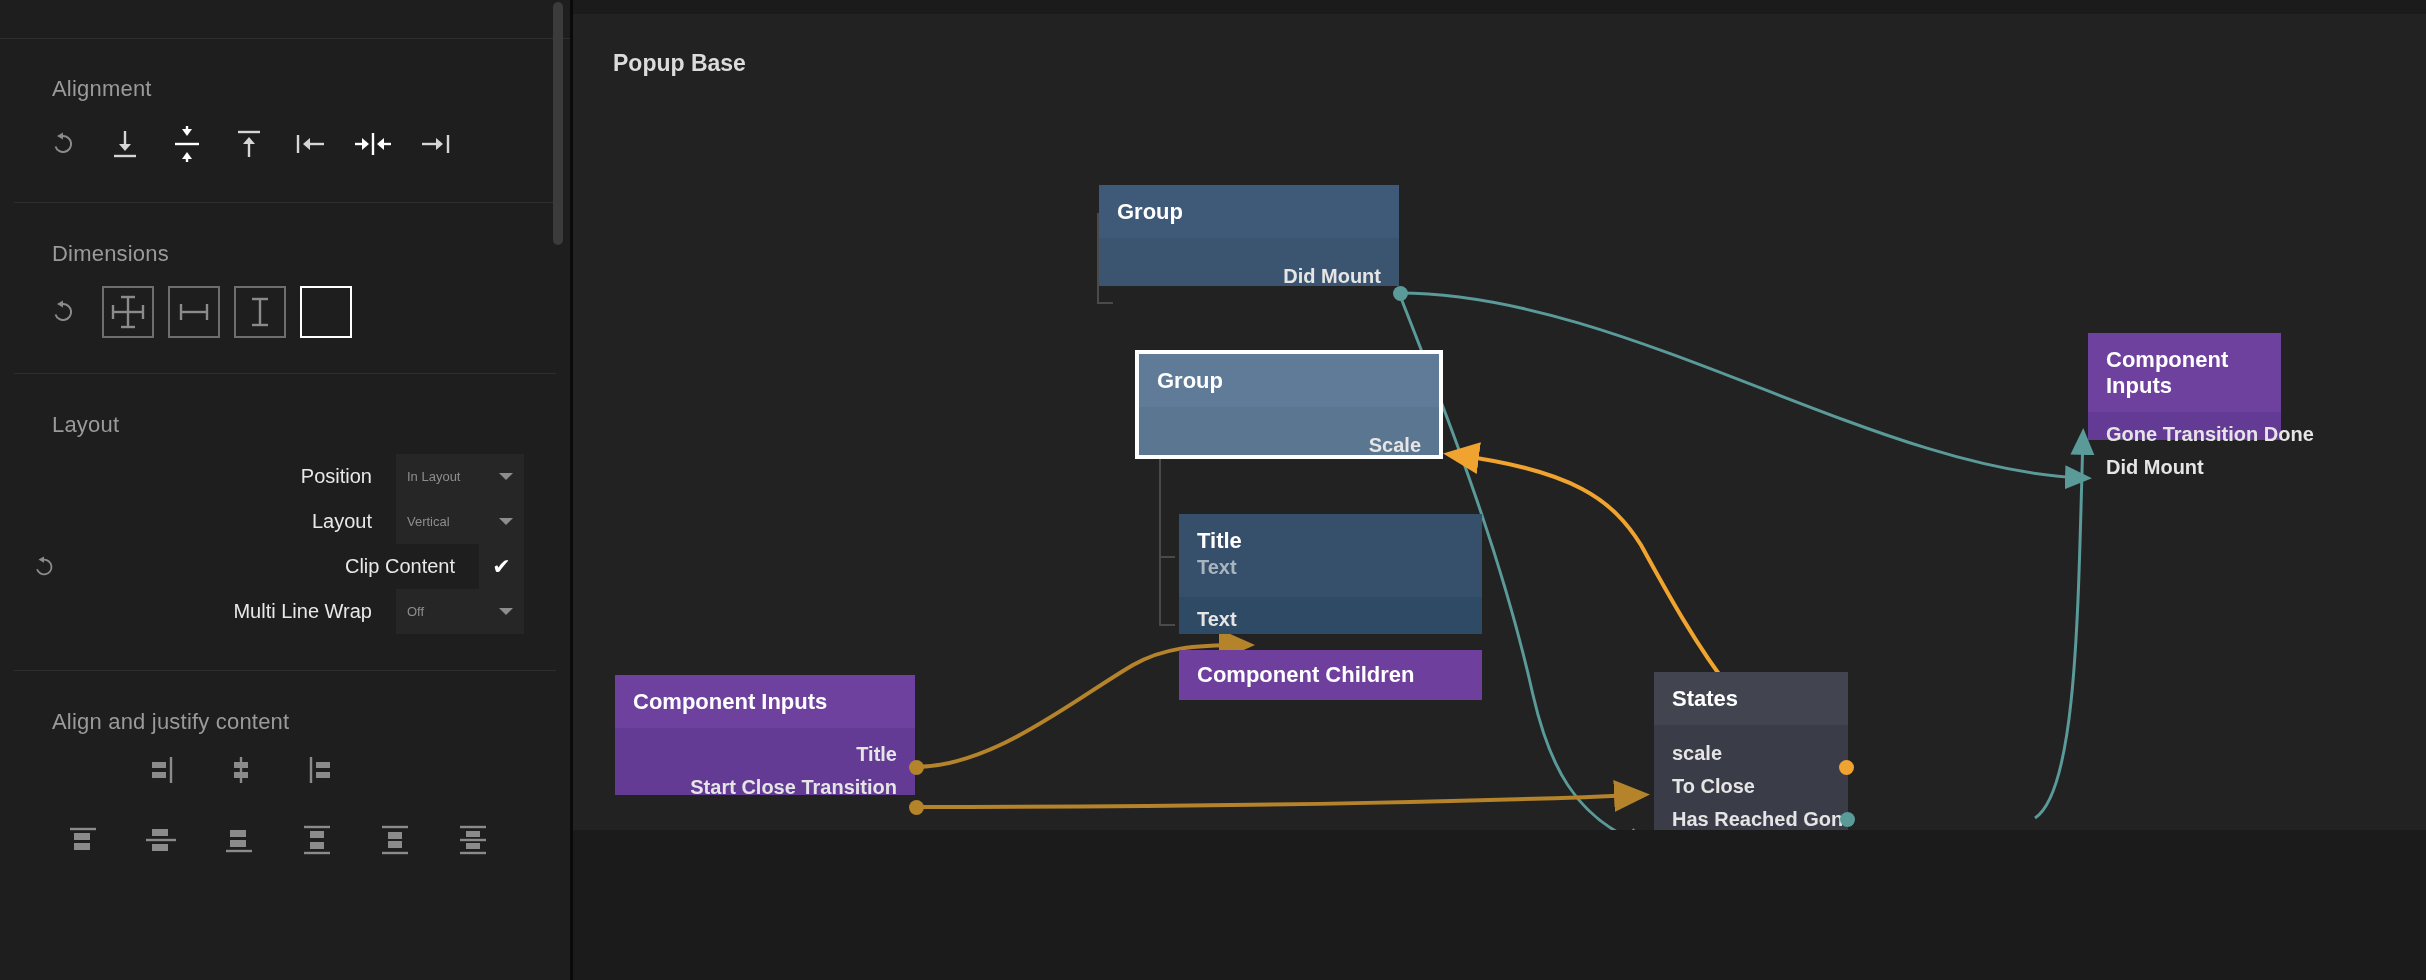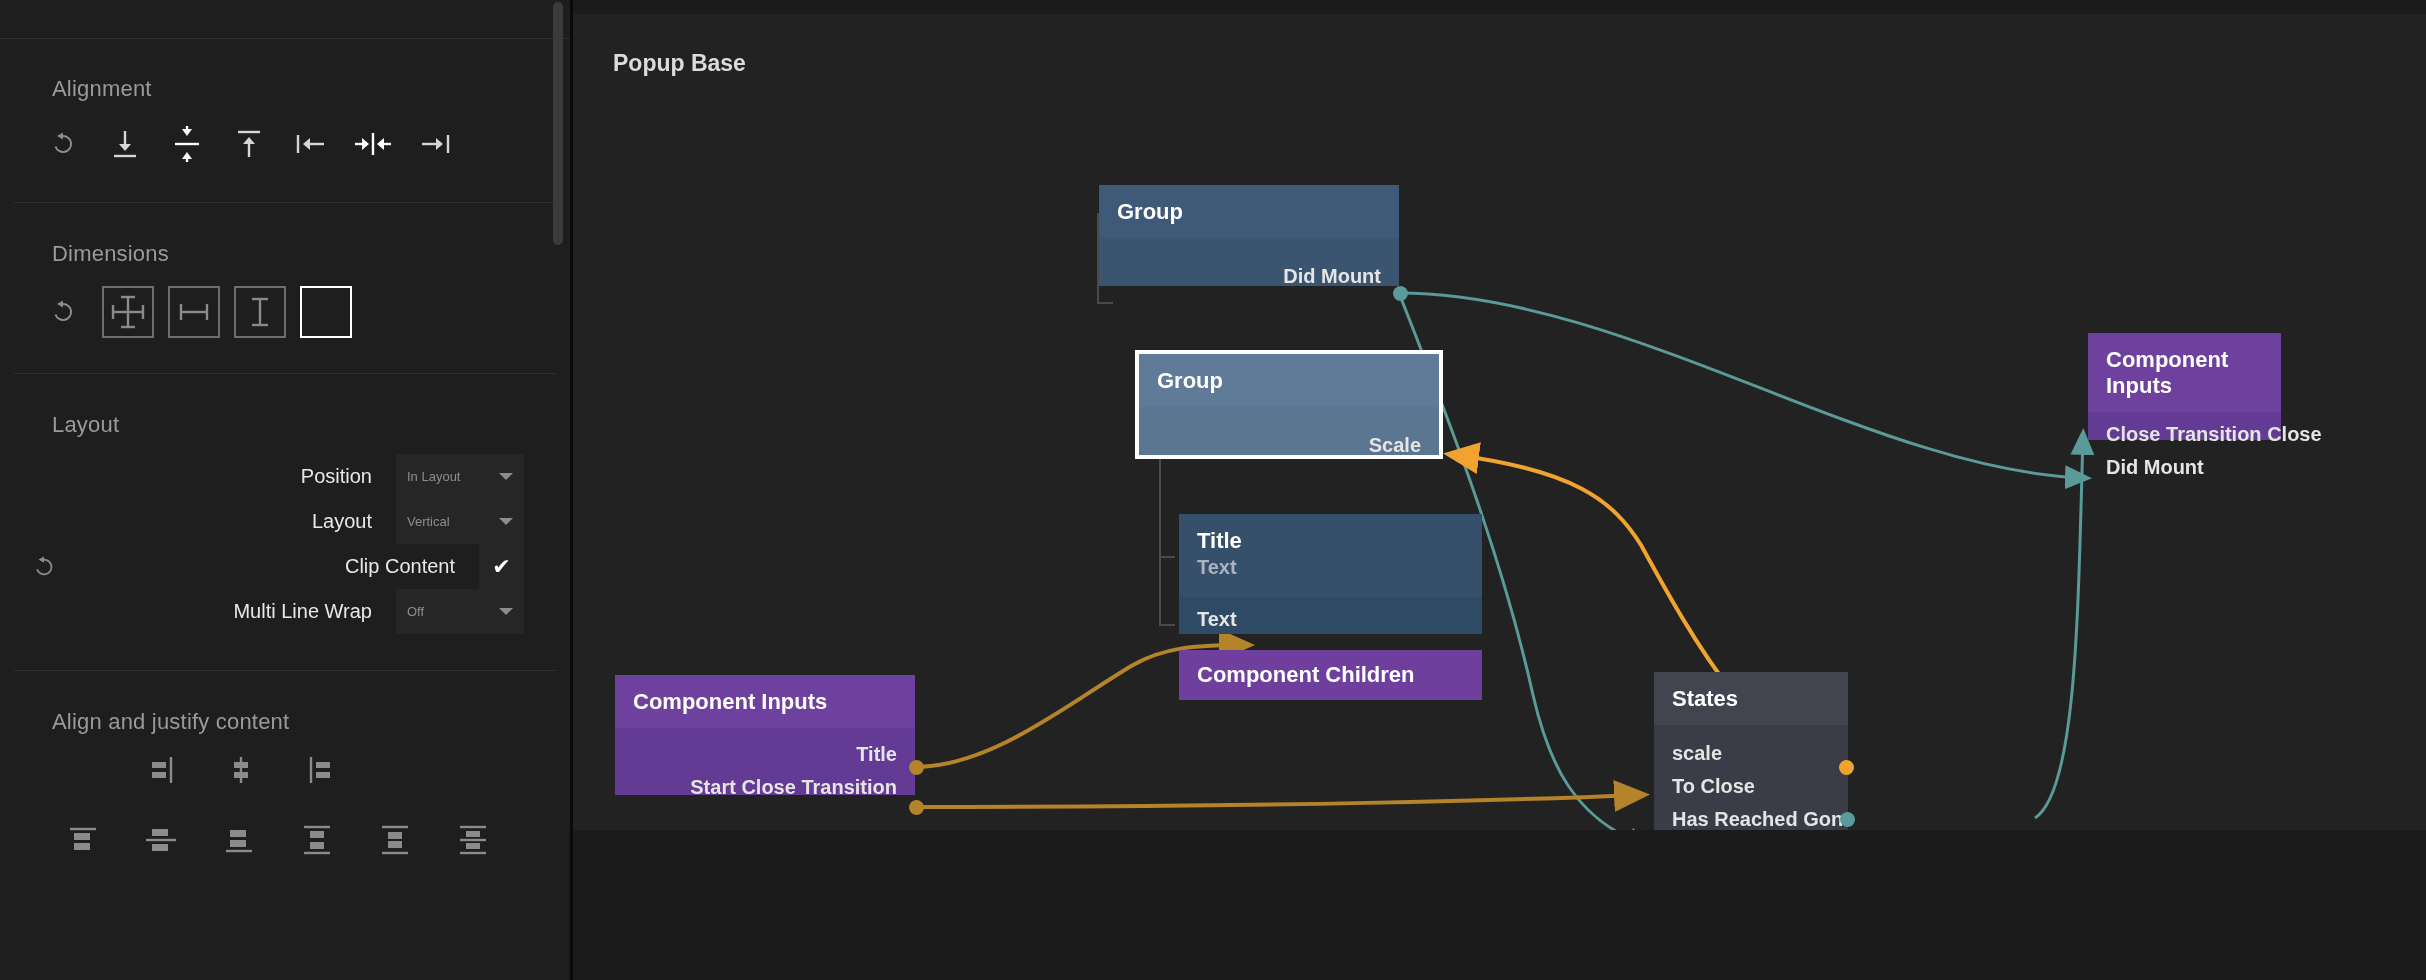--- a/index.html
+++ b/index.html
@@ -417,18 +417,18 @@
         <div class="port-row port-mid">Has Reached Gone</div>
         <div class="port-row port-in">To Here</div>
       </div>
     </div>
     <div style="position:absolute; left:1267px; top:812px; width:15px; height:15px; border-radius:50%; background:#5a9a99;"></div>
     <div style="position:absolute; left:1266px; top:760px; width:15px; height:15px; border-radius:50%; background:#f0a32e;"></div>
 
     <div class="node n-purple" style="left:1515px; top:333px; width:193px; height:107px;">
       <div class="node-head">Component Inputs</div>
       <div class="node-body" style="padding-top:6px">
-        <div class="port-row port-in">Close Transition Close</div>
+        <div class="port-row port-in">Gone Transition Done</div>
         <div class="port-row port-in">Did Mount</div>
       </div>
     </div>
   </div>
 </div>
 
 </body></html>

